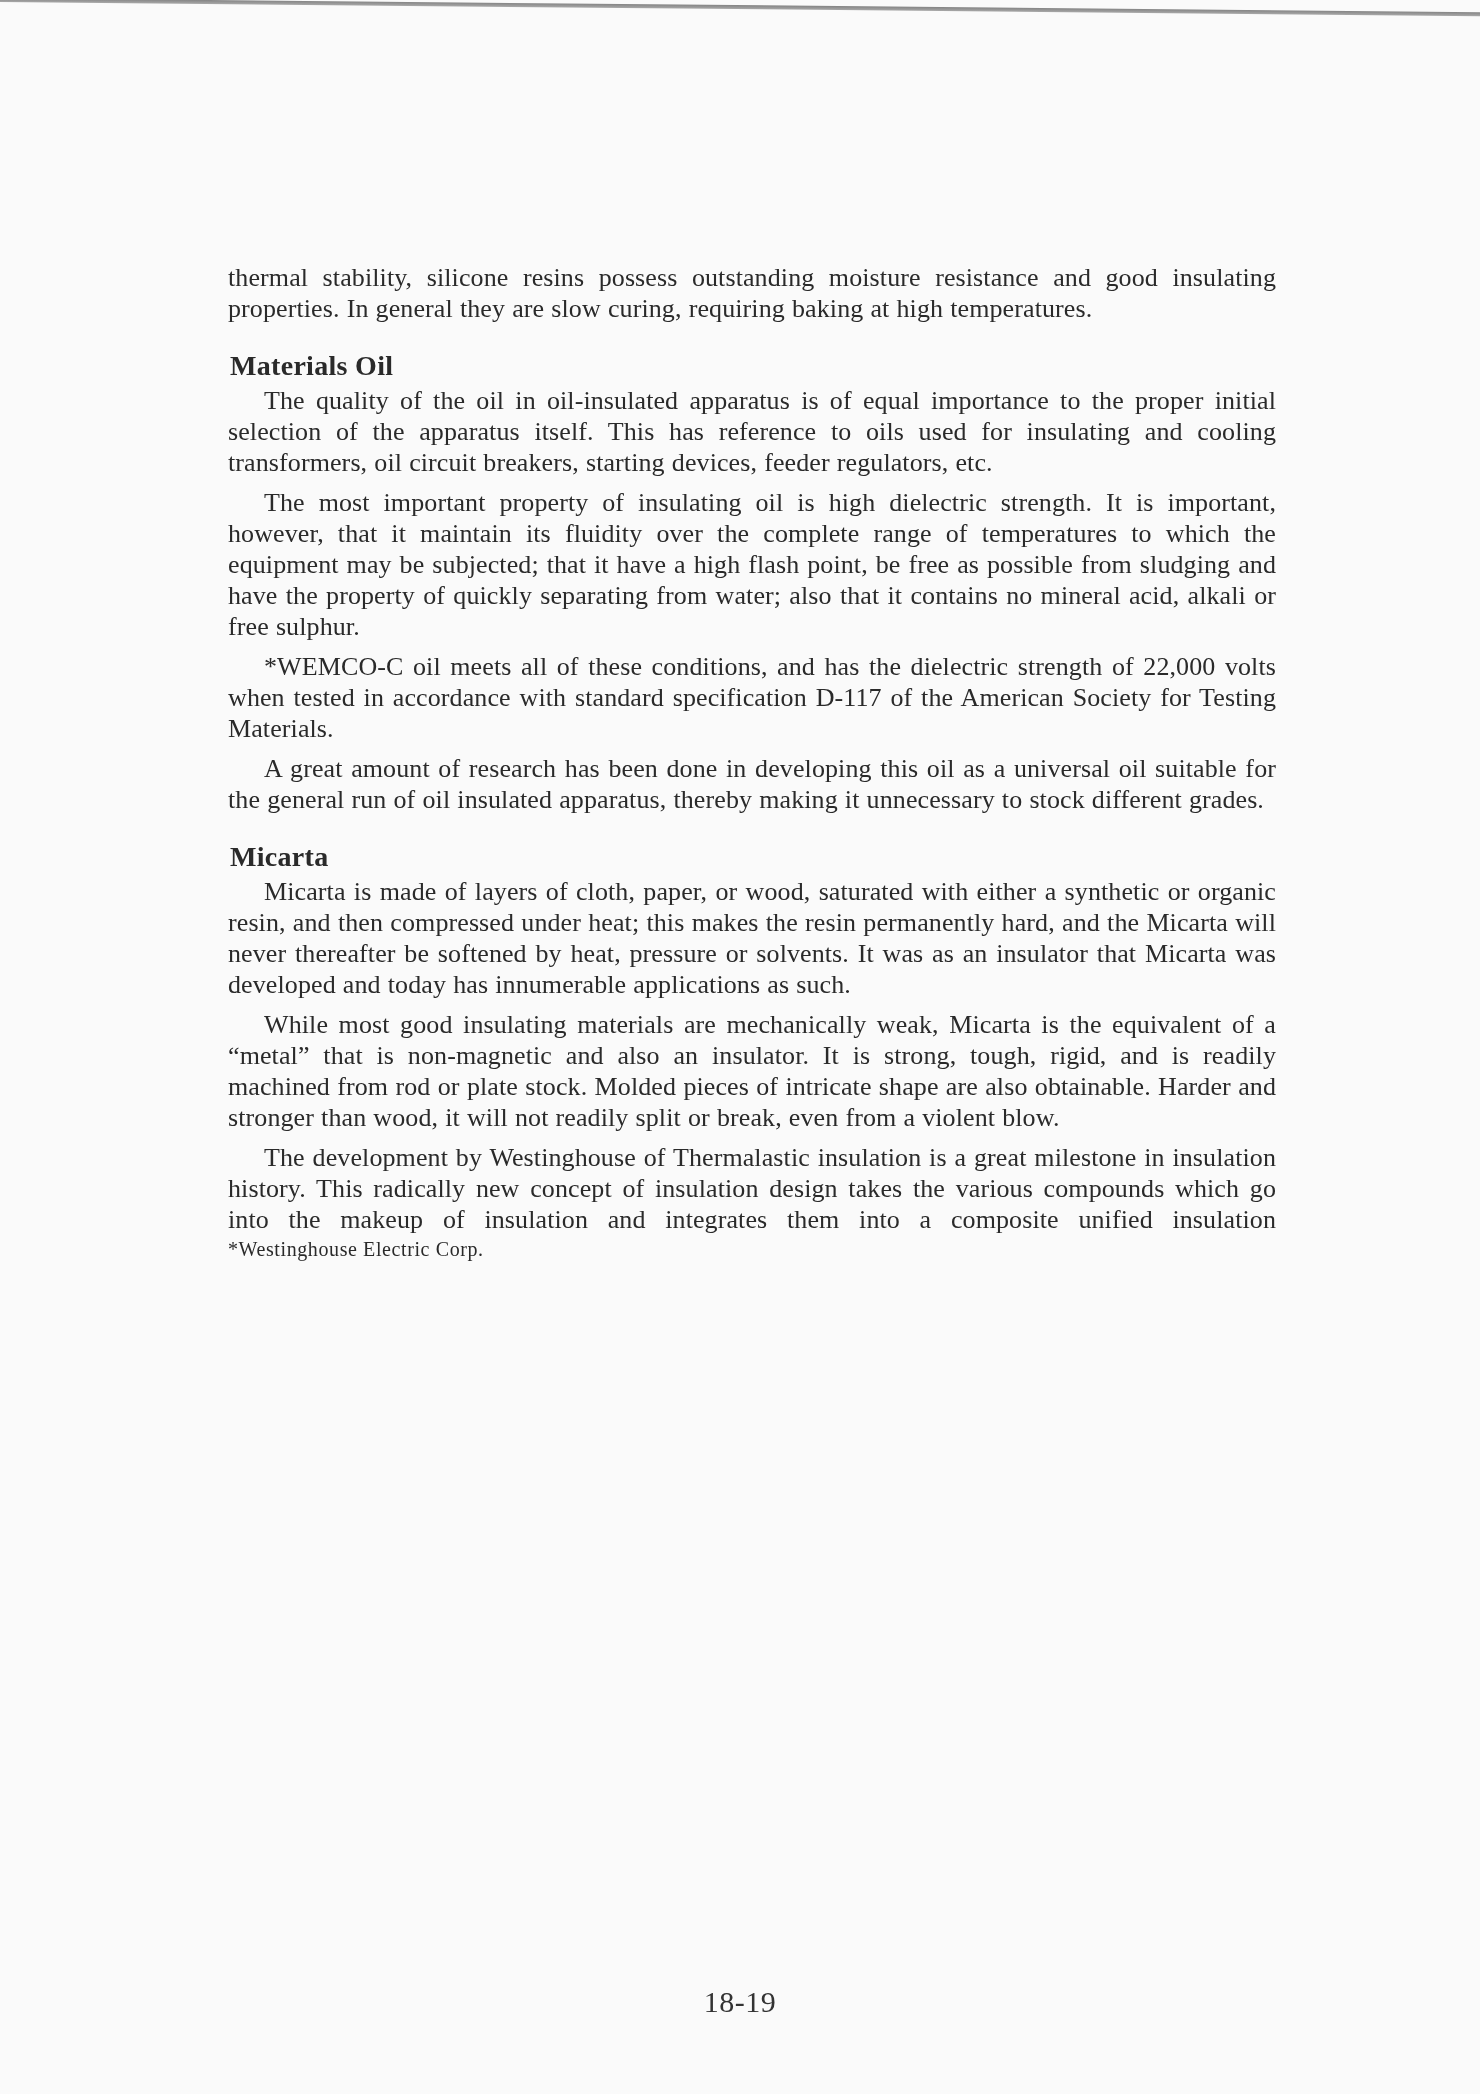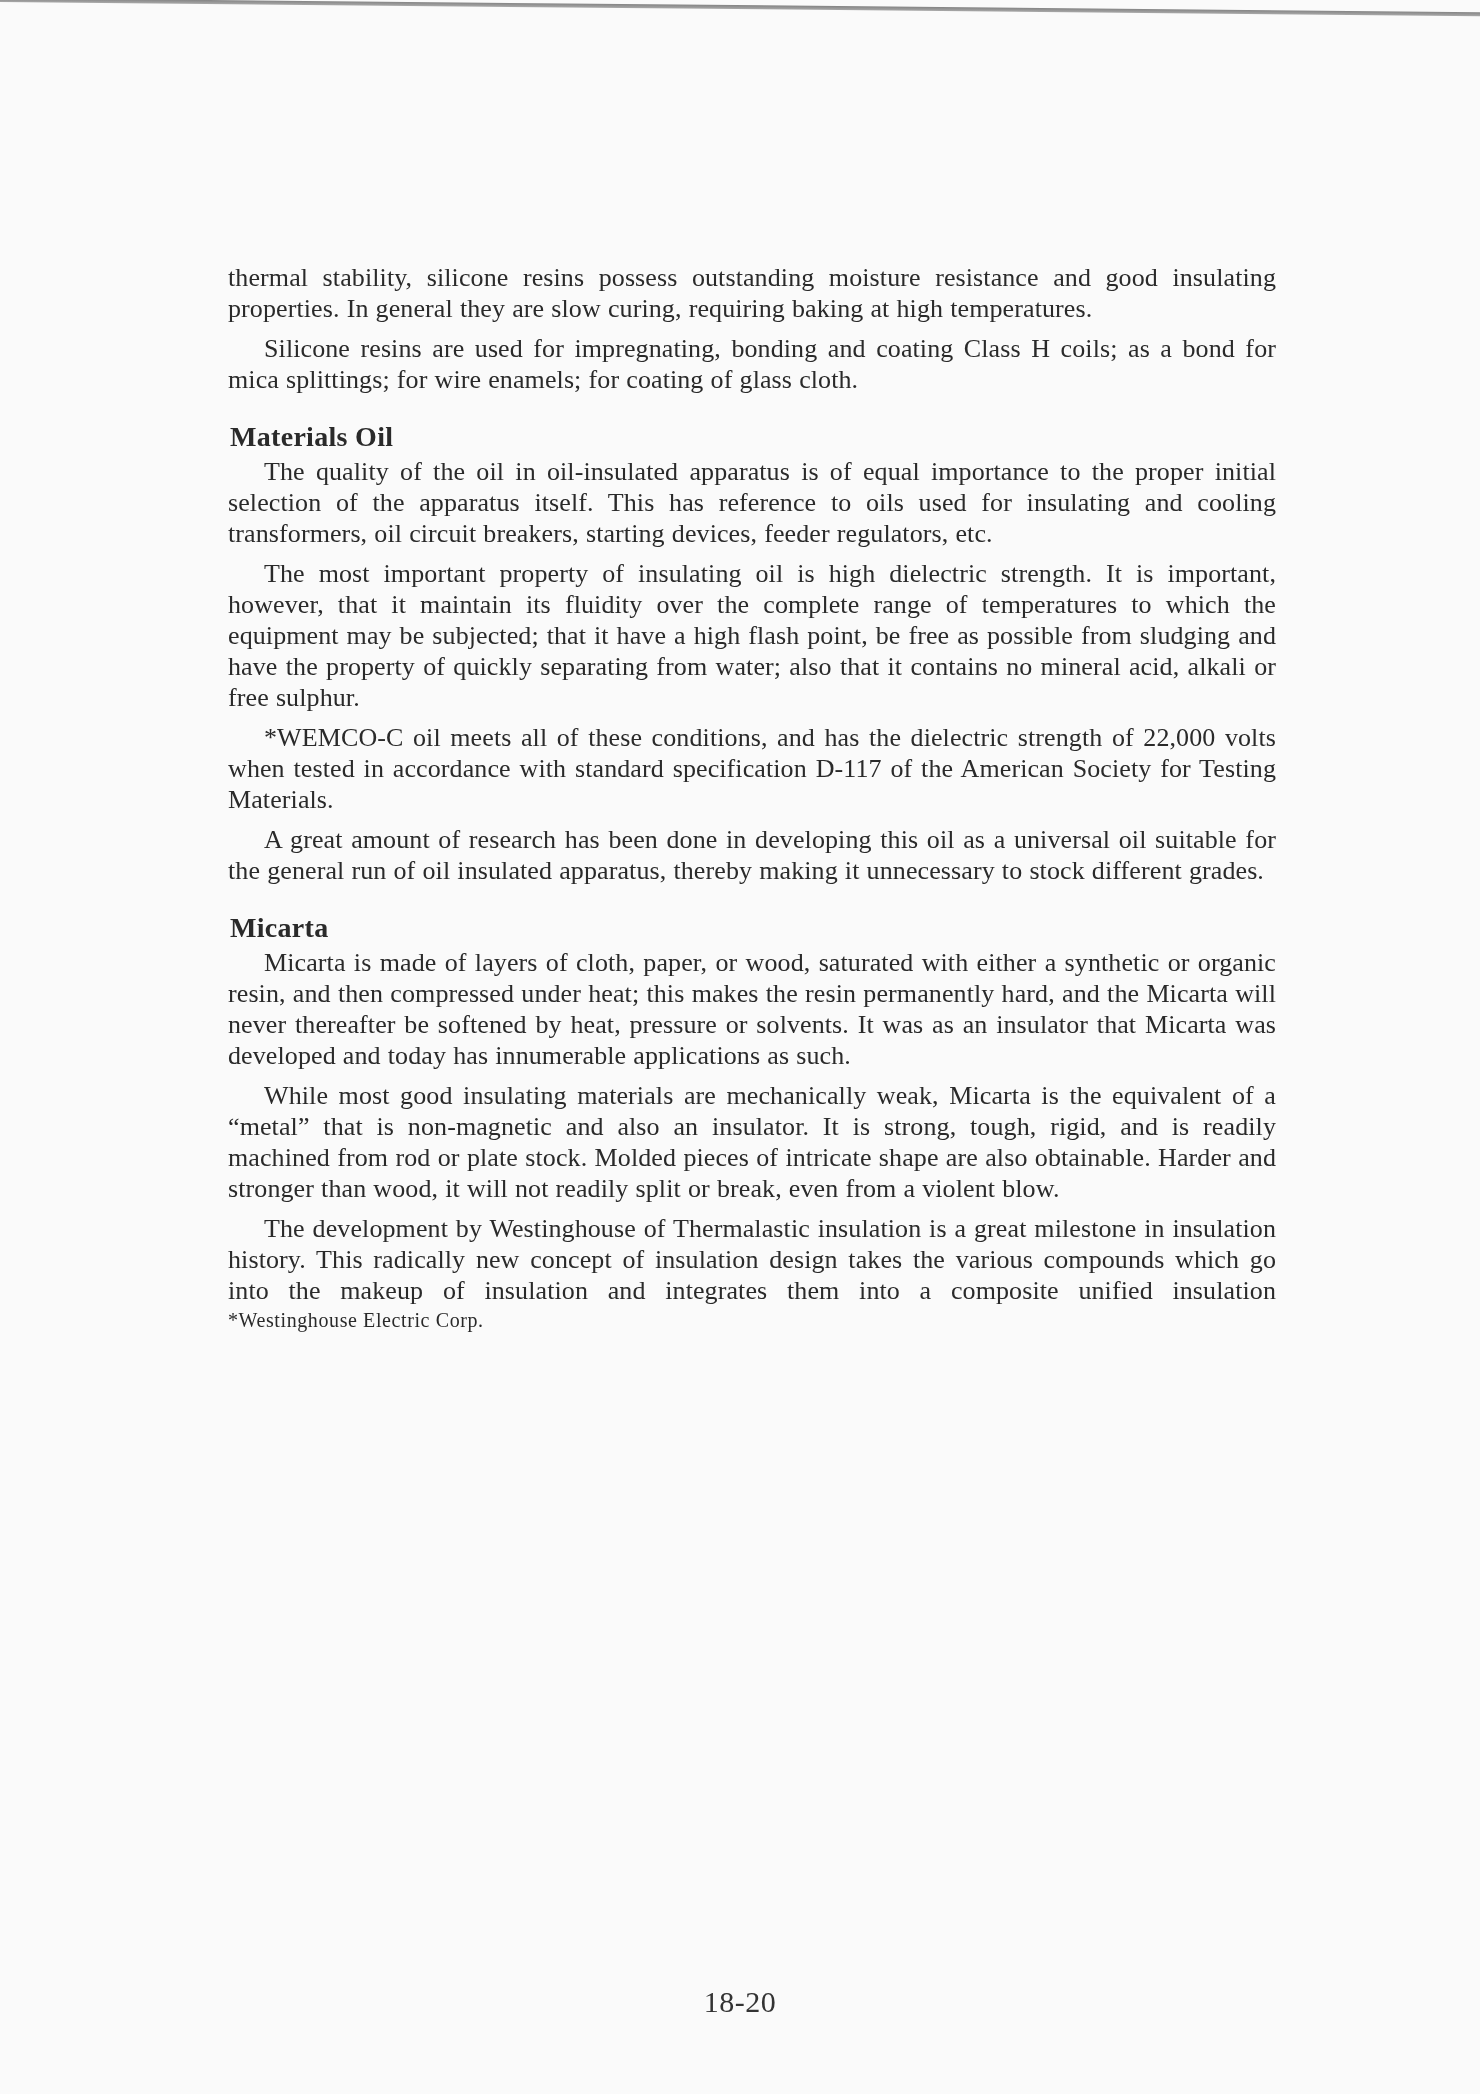--- a/index.html
+++ b/index.html
@@ -70,30 +70,29 @@
     }
   </style>
 </head>
 <body>
 
 <div class="top-edge"></div>
 
 <div class="page">
 
   <p class="para cont">thermal stability, silicone resins possess outstanding moisture resistance and good insulating properties. In general they are slow curing, requiring baking at high temperatures.</p>
-  <p class="para">Silicone resins are used for impregnating, bonding and coating Class H coils; as a bond for mica splittings; for wire enamels; for coating of glass cloth.</p>
 
   <h2 class="heading">Materials Oil</h2>
   <p class="para">The quality of the oil in oil-insulated apparatus is of equal importance to the proper initial selection of the apparatus itself. This has reference to oils used for insulating and cooling transformers, oil circuit breakers, starting devices, feeder regulators, etc.</p>
   <p class="para">The most important property of insulating oil is high dielectric strength. It is important, however, that it maintain its fluidity over the complete range of temperatures to which the equipment may be subjected; that it have a high flash point, be free as possible from sludging and have the property of quickly separating from water; also that it contains no mineral acid, alkali or free sulphur.</p>
   <p class="para">*WEMCO-C oil meets all of these conditions, and has the dielectric strength of 22,000 volts when tested in accordance with standard specification D-117 of the American Society for Testing Materials.</p>
   <p class="para">A great amount of research has been done in developing this oil as a universal oil suitable for the general run of oil insulated apparatus, thereby making it unnecessary to stock different grades.</p>
 
   <h2 class="heading">Micarta</h2>
   <p class="para">Micarta is made of layers of cloth, paper, or wood, saturated with either a synthetic or organic resin, and then compressed under heat; this makes the resin permanently hard, and the Micarta will never thereafter be softened by heat, pressure or solvents. It was as an insulator that Micarta was developed and today has innumerable applications as such.</p>
   <p class="para">While most good insulating materials are mechanically weak, Micarta is the equivalent of a “metal” that is non-magnetic and also an insulator. It is strong, tough, rigid, and is readily machined from rod or plate stock. Molded pieces of intricate shape are also obtainable. Harder and stronger than wood, it will not readily split or break, even from a violent blow.</p>
 
   <p class="para" style="text-align-last: justify; margin-bottom: 2px;">The development by Westinghouse of Thermalastic insulation is a great milestone in insulation history. This radically new concept of insulation design takes the various compounds which go into the makeup of insulation and integrates them into a composite unified insulation</p>
 
   <div class="footnote">*Westinghouse Electric Corp.</div>
 </div>
 
-<div class="page-number">18-20</div>
+<div class="page-number">18-19</div>
 
 </body></html>

